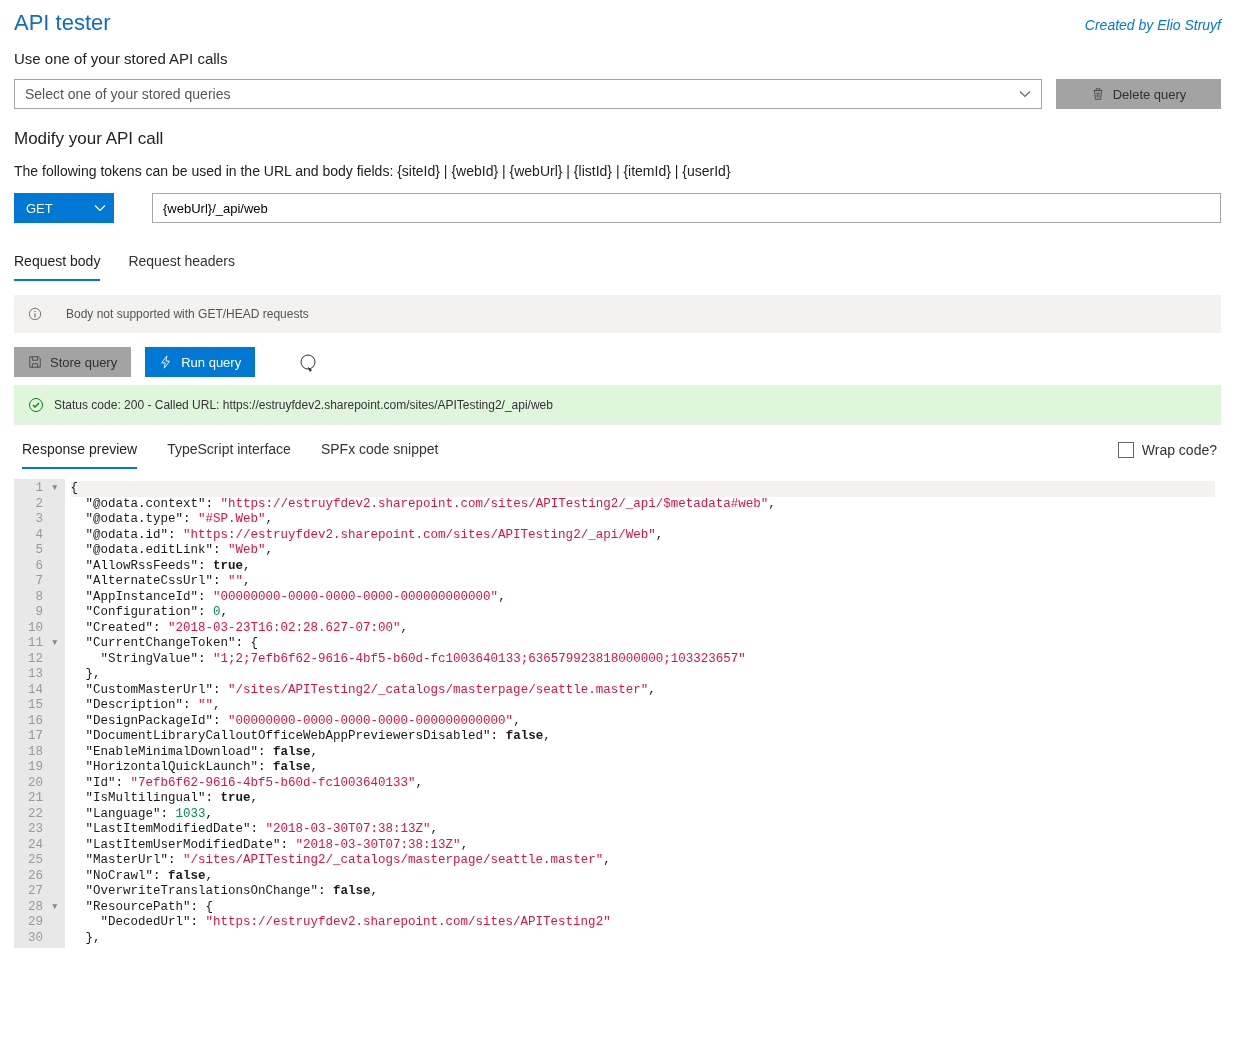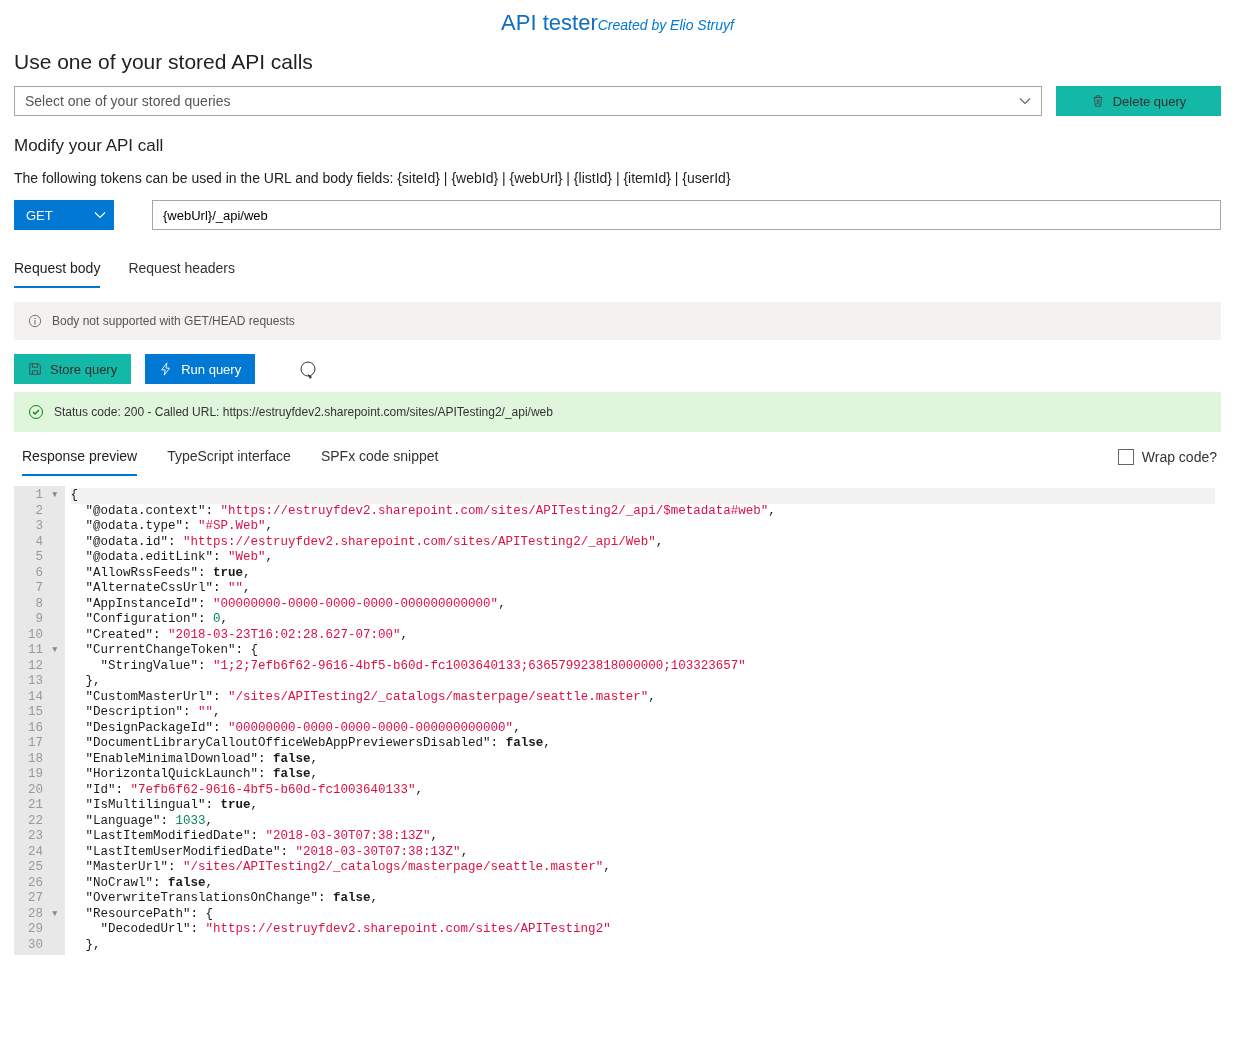--- a/index.html
+++ b/index.html
@@ -4,57 +4,57 @@
 <style>
 * { box-sizing: border-box; margin: 0; padding: 0; }
 body {
   font-family: "Segoe UI", -apple-system, BlinkMacSystemFont, sans-serif;
   font-size: 14px;
   color: #333;
   background: #fff;
   width: 1235px;
 }
 .container { padding: 10px 14px; }
-.header-row { display: flex; justify-content: center; align-items: baseline; margin-bottom: 14px; }
+.header-row { display: flex; justify-content: space-between; align-items: baseline; margin-bottom: 14px; }
 .title { color: #106ebe; font-size: 22px; font-weight: 400; }
 .credit { color: #0078d4; font-size: 14px; font-style: italic; }
-.section-label { font-size: 21px; color: #222; margin-bottom: 12px; }
+.section-label { font-size: 15px; color: #222; margin-bottom: 12px; }
 .row { display: flex; gap: 14px; margin-bottom: 20px; }
 .dropdown {
   flex: 1; height: 30px; border: 1px solid #a6a6a6; display: flex;
   align-items: center; justify-content: space-between; padding: 0 10px;
   color: #555; cursor: pointer;
 }
 .btn {
   height: 30px; display: inline-flex; align-items: center; gap: 8px;
   padding: 0 14px; border: none; cursor: pointer; font-size: 13px;
   font-family: inherit;
 }
-.btn-default { background: #14b8a6; color: #323130; }
+.btn-default { background: #a3a3a3; color: #323130; }
 .btn-primary { background: #0078d4; color: #fff; }
 .method-btn {
   width: 100px; height: 30px; background: #0078d4; color: #fff;
   display: inline-flex; align-items: center; justify-content: space-between;
   padding: 0 8px 0 12px; cursor: pointer; border: none; font-size: 13px;
 }
 .url-input {
   flex: 1; height: 30px; border: 1px solid #a6a6a6; padding: 0 10px;
   font-size: 13px; font-family: inherit; margin-left: 22px;
 }
 .token-text { font-size: 14px; color: #222; margin-bottom: 14px; }
 .modify-section-label { font-size: 17px; color: #222; margin-bottom: 14px; }
 .tabs { display: flex; gap: 28px; border-bottom: none; margin-top: 16px; }
 .tab {
   padding: 10px 0; font-size: 14px; color: #333; cursor: pointer;
   border-bottom: 2px solid transparent;
 }
 .tab.active { border-bottom: 2px solid #0078d4; color: #222; }
 .info-bar {
   margin-top: 14px; background: #f3f2f1; padding: 12px 14px;
-  display: flex; align-items: center; gap: 10px; color: #555; font-size: 12px;
+  display: flex; align-items: center; gap: 24px; color: #555; font-size: 12px;
 }
 .action-row { display: flex; gap: 14px; margin-top: 14px; margin-bottom: 8px; }
 .result-title { color: #106ebe; font-size: 22px; font-weight: 400; margin-bottom: 10px; }
 .success-bar {
   background: #dff6dd; padding: 12px 14px; display: flex; align-items: center;
   gap: 10px; font-size: 12px; color: #333;
 }
 .response-tabs-row {
   display: flex; justify-content: space-between; align-items: center;
   margin-top: 6px;

